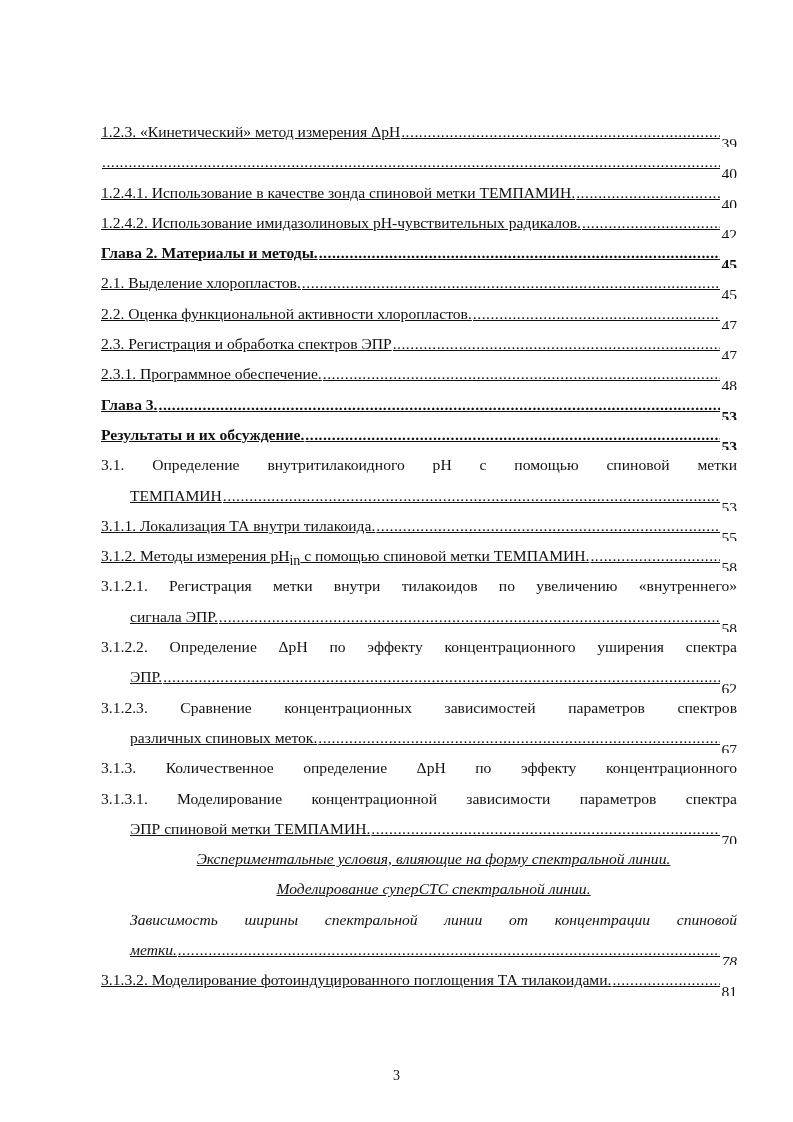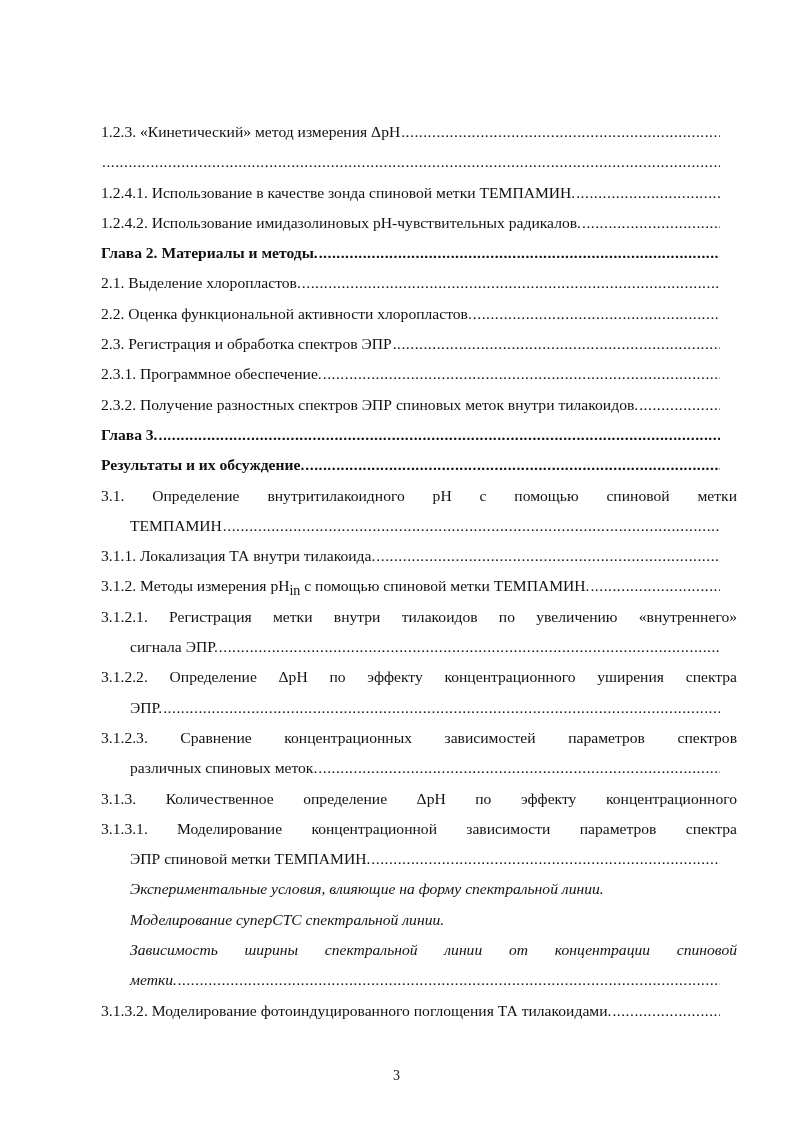--- a/index.html
+++ b/index.html
@@ -12,26 +12,27 @@
     color: #111111;
   }
   .page {
     position: absolute;
     left: 101px;
     top: 117px;
     width: 636px;
   }
   .toc-line {
     display: flex;
-    align-items: flex-start;
+    align-items: center;
     height: 30.3px;
     line-height: 30.3px;
     font-size: 15.6px;
     white-space: nowrap;
     overflow: hidden;
+    text-decoration: underline;
   }
   .toc-line .title { flex: 0 0 auto; }
   .toc-line .leader {
     flex: 1 1 auto;
     overflow: hidden;
     white-space: nowrap;
     letter-spacing: 0.5px;
     margin: 0 1px;
   }
   .toc-line .leader::before {
@@ -109,25 +110,20 @@
     <span class="leader"></span>
     <span class="page-num">47</span>
   </div>
 
   <div class="toc-line">
     <span class="title">2.3.1. Программное обеспечение.</span>
     <span class="leader"></span>
     <span class="page-num">48</span>
   </div>
 
-  <div class="toc-line">
-    <span class="title">2.3.2. Получение разностных спектров ЭПР спиновых меток внутри тилакоидов. </span>
-    <span class="leader"></span>
-    <span class="page-num">49</span>
-  </div>
 
   <div class="toc-line bold">
     <span class="title">Глава 3.</span>
     <span class="leader"></span>
     <span class="page-num">53</span>
   </div>
 
   <div class="toc-line bold">
     <span class="title">Результаты и их обсуждение.</span>
     <span class="leader"></span>

